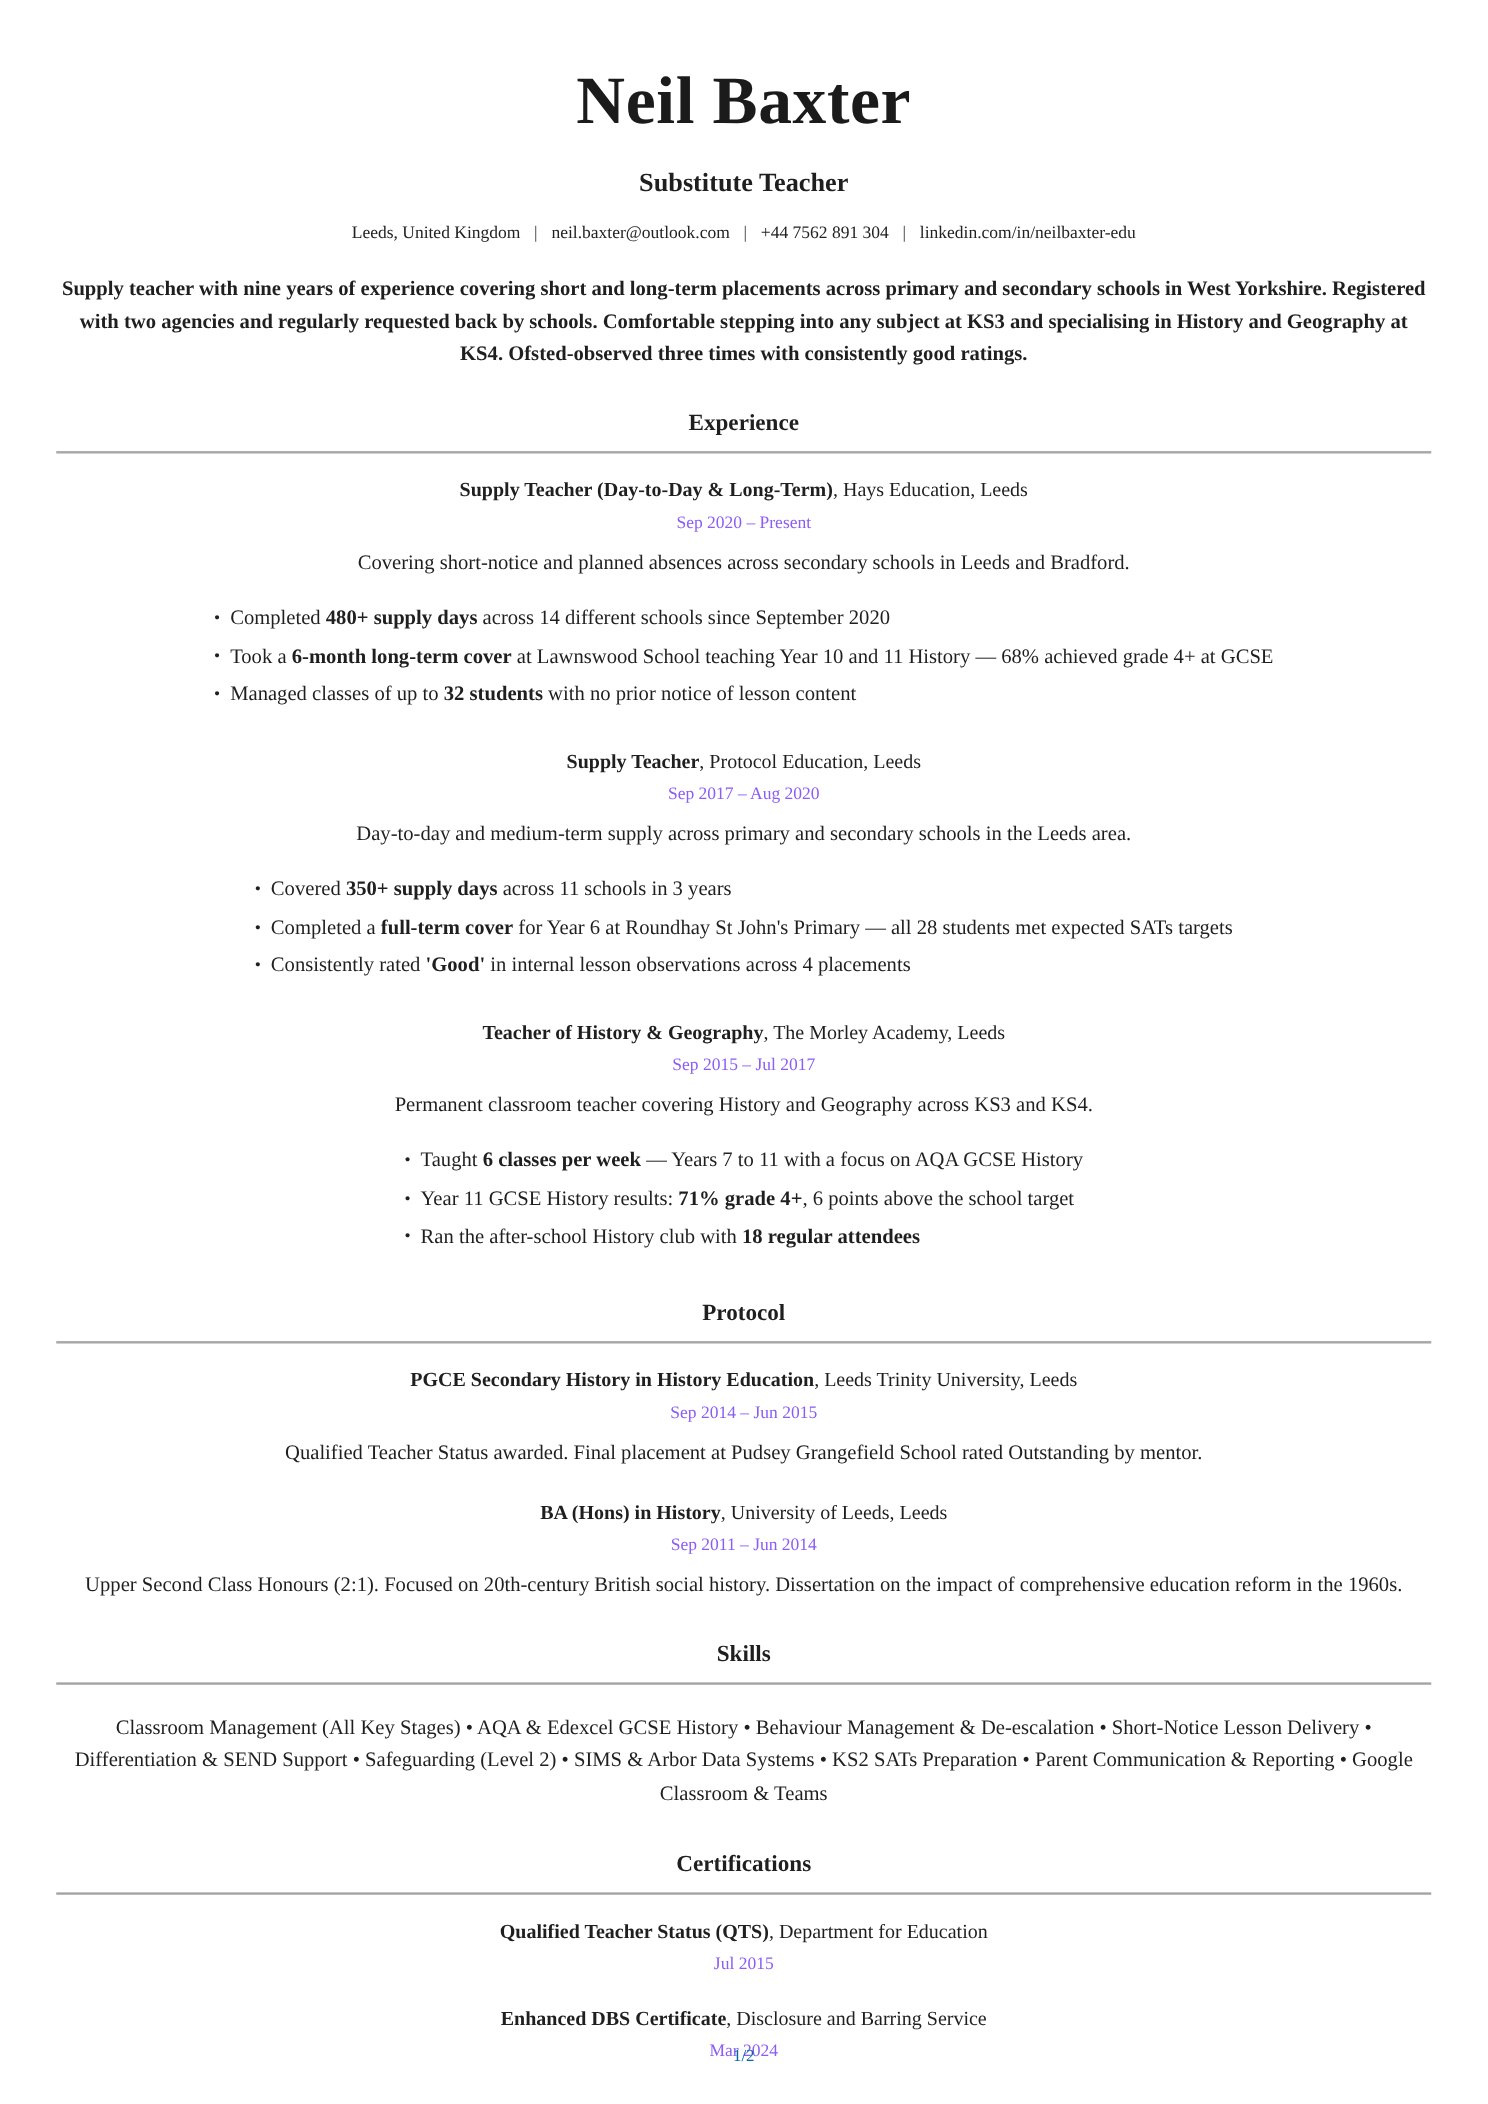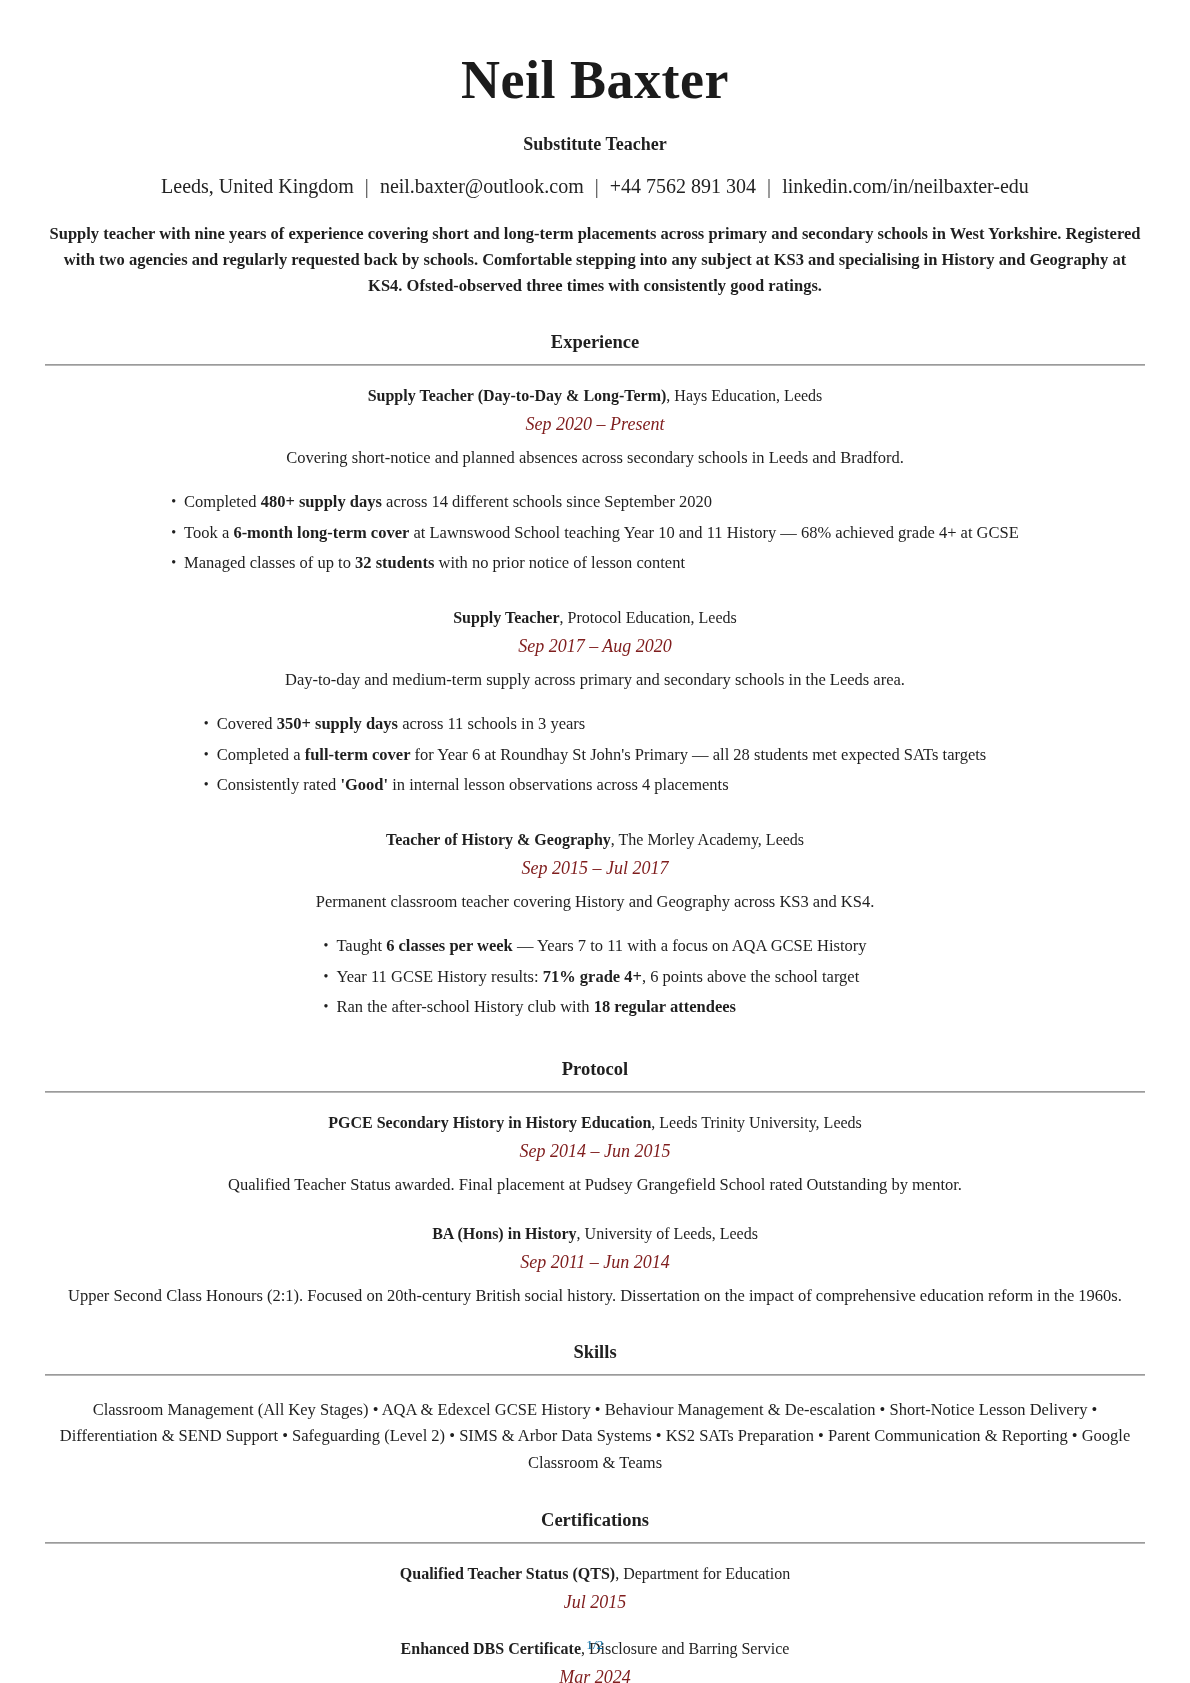--- a/index.html
+++ b/index.html
@@ -21,26 +21,26 @@
   }
   .name {
     font-size: 54px;
     line-height: 1.12;
     font-weight: 700;
     margin: 0 0 24px;
     letter-spacing: 0.5px;
     color: #1b1b1b;
   }
   .role {
-    font-size: 18px;
+    font-size: 21px;
     font-weight: 700;
     margin: 0 0 20px;
   }
   .contact {
-    font-size: 20px;
+    font-size: 14px;
     margin: 11px 0 23px;
     color: #222;
   }
   .contact .sep {
     display: inline-block;
     margin: 0 11px;
     color: #3a3a3a;
   }
   .summary {
     font-size: 16.5px;
@@ -61,24 +61,23 @@
     margin: 0 0 21px;
   }
   .entry { margin-bottom: 27px; }
   .entry:last-child { margin-bottom: 0; }
   .entry-head {
     font-size: 16px;
     margin: 0 0 9px;
   }
   .entry-head strong { font-weight: 700; }
   .entry-date {
-    font-size: 18px;
-    font-style: italic;
+    font-size: 14px;
     margin: 0 0 11px;
-    color: #7f1d1d;
+    color: #8b5cf6;
   }
   .entry-desc {
     font-size: 16.5px;
     margin: 0 0 13px;
     line-height: 1.5;
   }
   .entry-bullets {
     list-style: none;
     display: table;
     margin: 0 auto;

